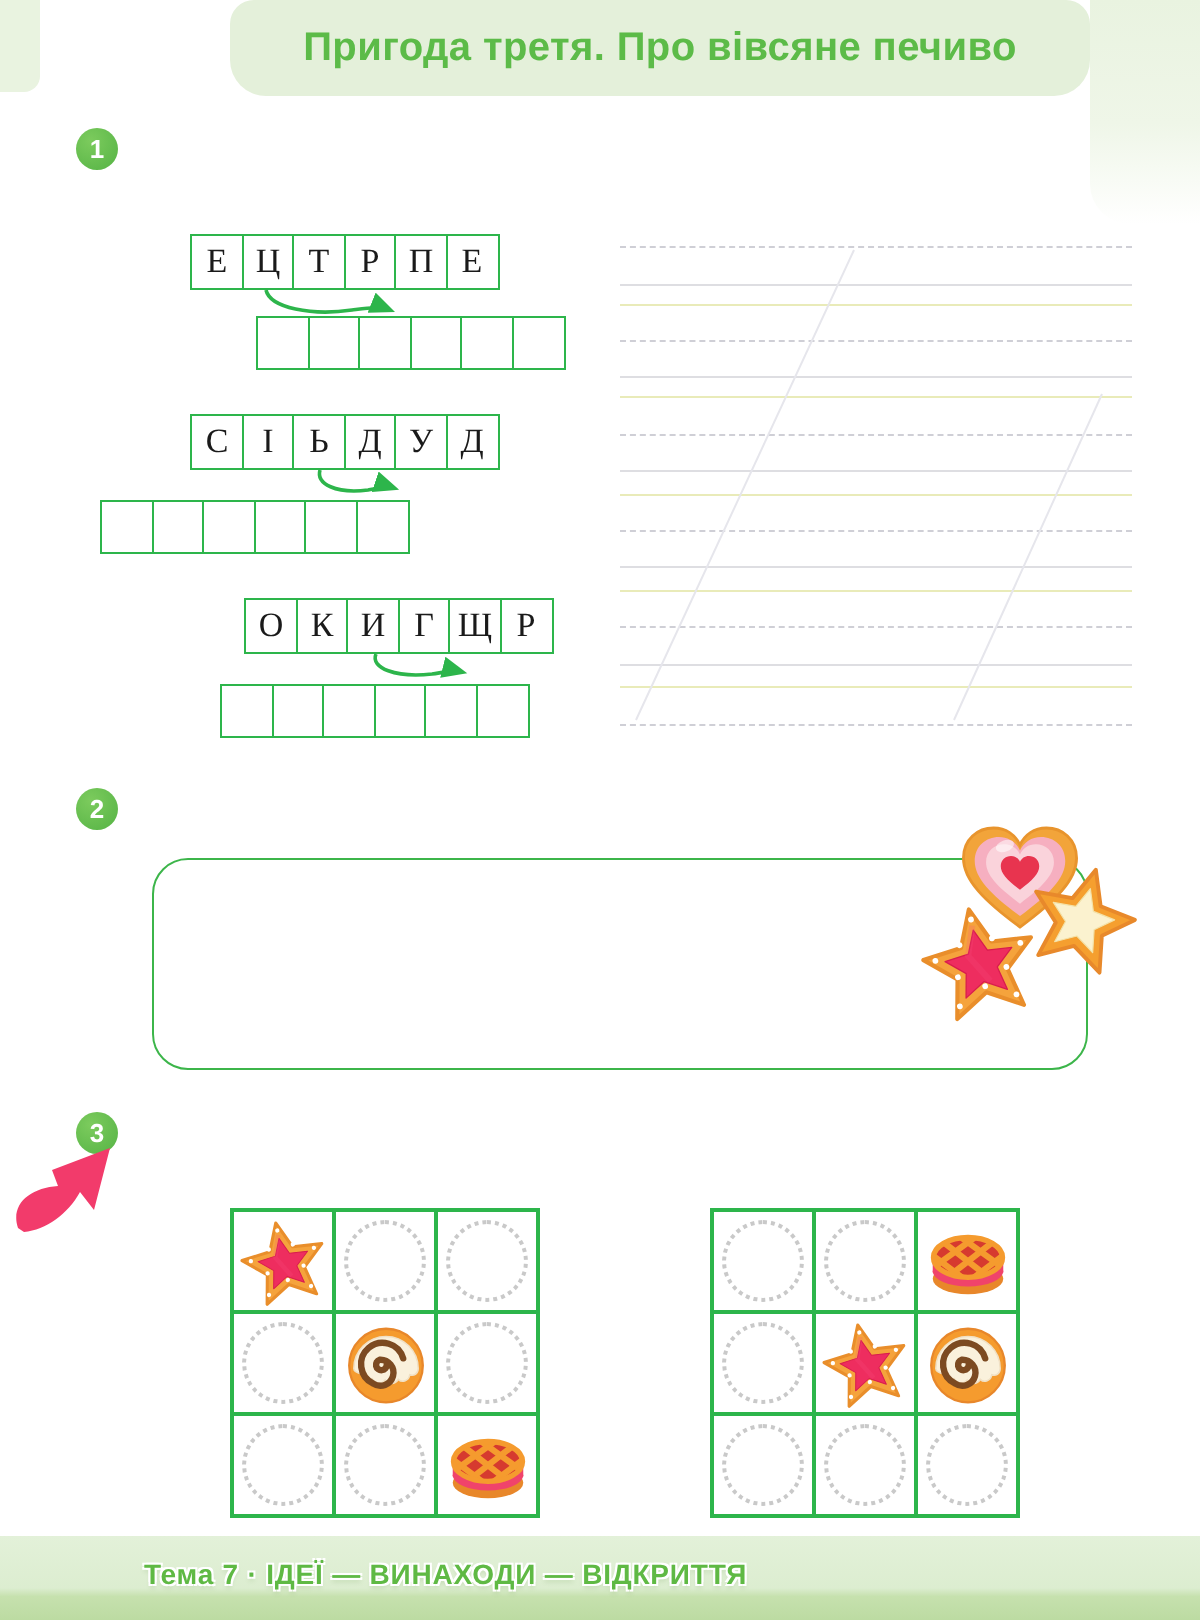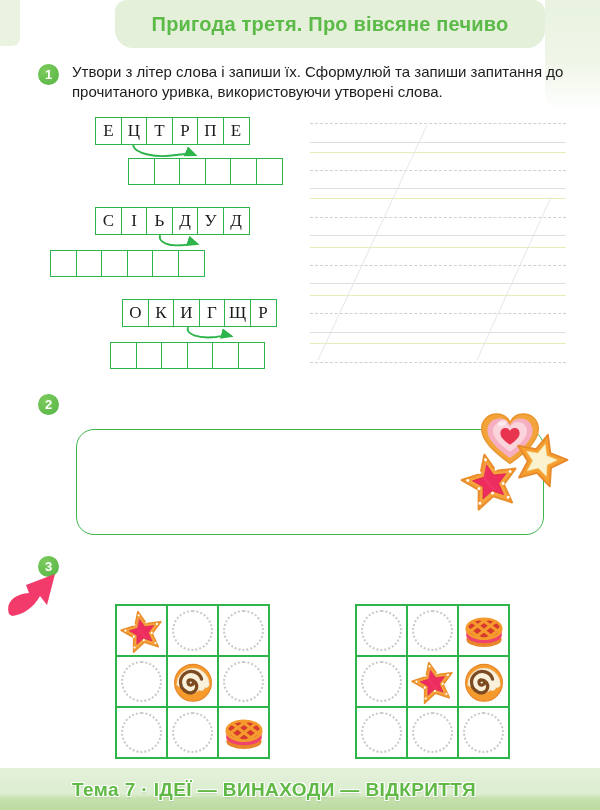--- a/index.html
+++ b/index.html
@@ -58,21 +58,21 @@
   .gcell{box-sizing:border-box;border:1px solid #2DB54B;display:flex;align-items:center;justify-content:center;background:#fff;}
   .gcell svg{width:46px;height:46px;display:block;}
   .empty-cell::before{content:"";width:37px;height:37px;border:2px dotted #C9C9C9;border-radius:50%;}
 
   
   .footer-bar{position:absolute;left:0;top:768px;width:600px;height:42px;
               background:linear-gradient(#E3F1D9 0%,#DCEDD0 62%,#C6E1AE 72%,#BCDBA2 100%);}
   .page-tab{position:absolute;left:0;top:771px;width:58px;height:39px;background:#79BE45;
             border-radius:0 16px 0 0;display:flex;align-items:flex-start;justify-content:center;}
   .page-tab span{color:#fff;font-size:21px;font-weight:bold;margin-top:5px;}
-  .theme-text{position:absolute;left:72px;top:779px;color:#5FB944;font-size:19px;font-weight:bold;letter-spacing:.4px;
+  .theme-text{position:absolute;left:72px;top:779px;color:#5FB944;font-size:14px;font-weight:bold;letter-spacing:.4px;
               text-shadow:-1px -1px 0 #fff,1px -1px 0 #fff,-1px 1px 0 #fff,1px 1px 0 #fff,0 2px 2px rgba(120,160,90,.25);}
 </style>
 </head>
 <body>
 
 <svg width="0" height="0" style="position:absolute">
   <defs>
     <marker id="ah" orient="auto" markerWidth="9" markerHeight="8" refX="5.5" refY="3">
       <path d="M0,0 L7,3 L0,6 Z" fill="#2DB54B"></path>
     </marker>
@@ -84,21 +84,20 @@
   <div class="corner-left"></div>
   <div class="corner-right"></div>
 
   <div class="title-box">
     <span>Пригода третя. Про вівсяне печиво</span>
   </div>
 
   <div class="badge" style="left:38px;top:64px;">
     <span>1</span>
   </div>
-  <div class="task-text" style="top:62px;width:497px;">Утвори з літер слова і запиши їх. Сформулюй та запиши запитання до прочитаного уривка, використовуючи утворені слова.</div>
 
   <div class="letter-row" style="left:95px;top:117px;">
     <div class="cell">Е</div>
     <div class="cell">Ц</div>
     <div class="cell">Т</div>
     <div class="cell">Р</div>
     <div class="cell">П</div>
     <div class="cell">Е</div>
   </div>
   <svg class="arrow-svg" style="left:130px;top:144px;" width="72" height="16">

